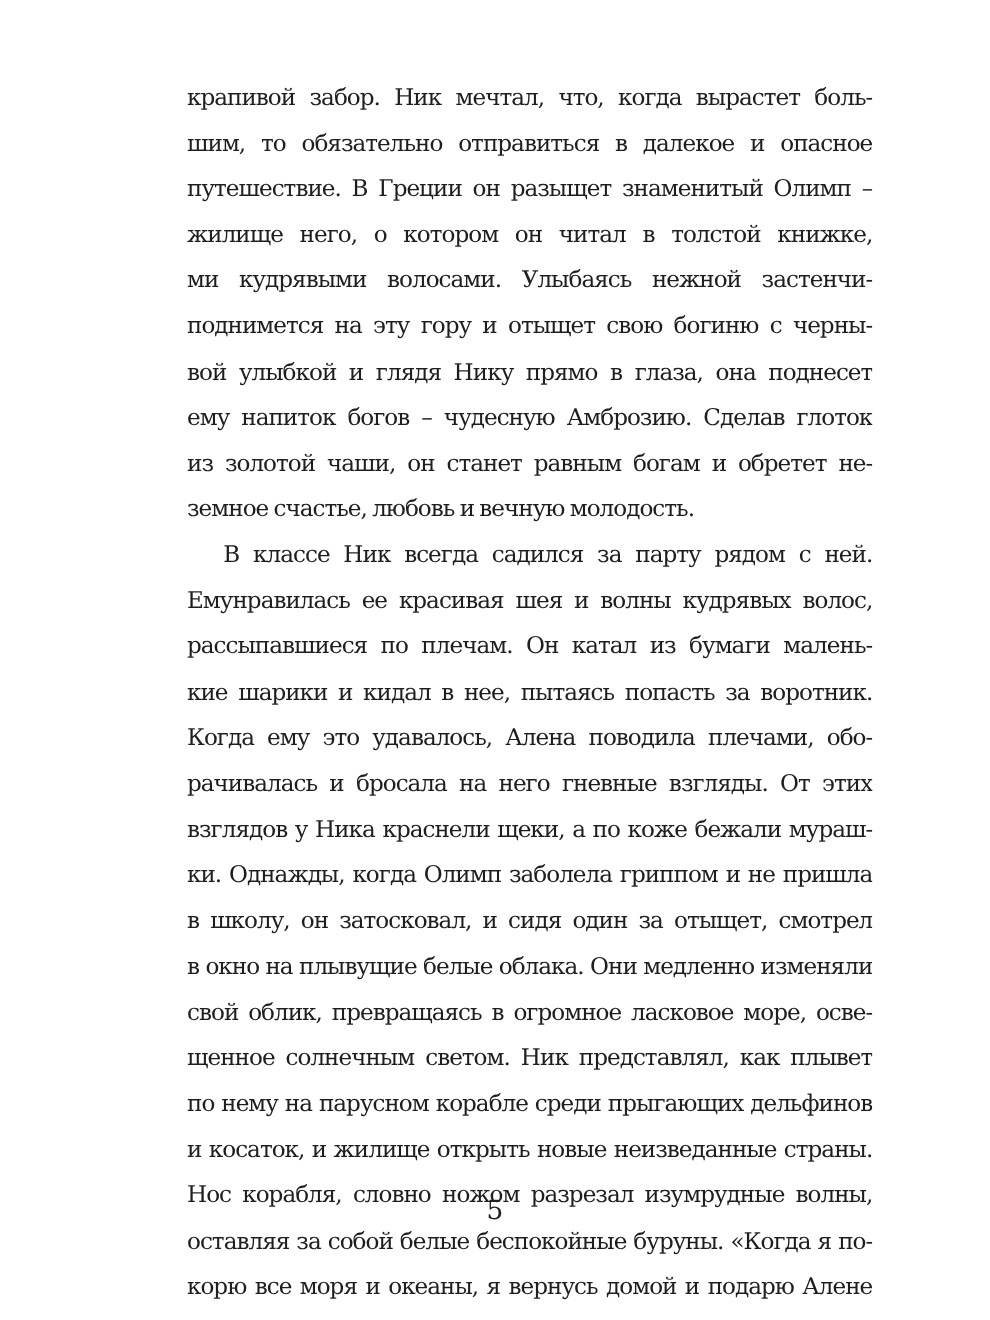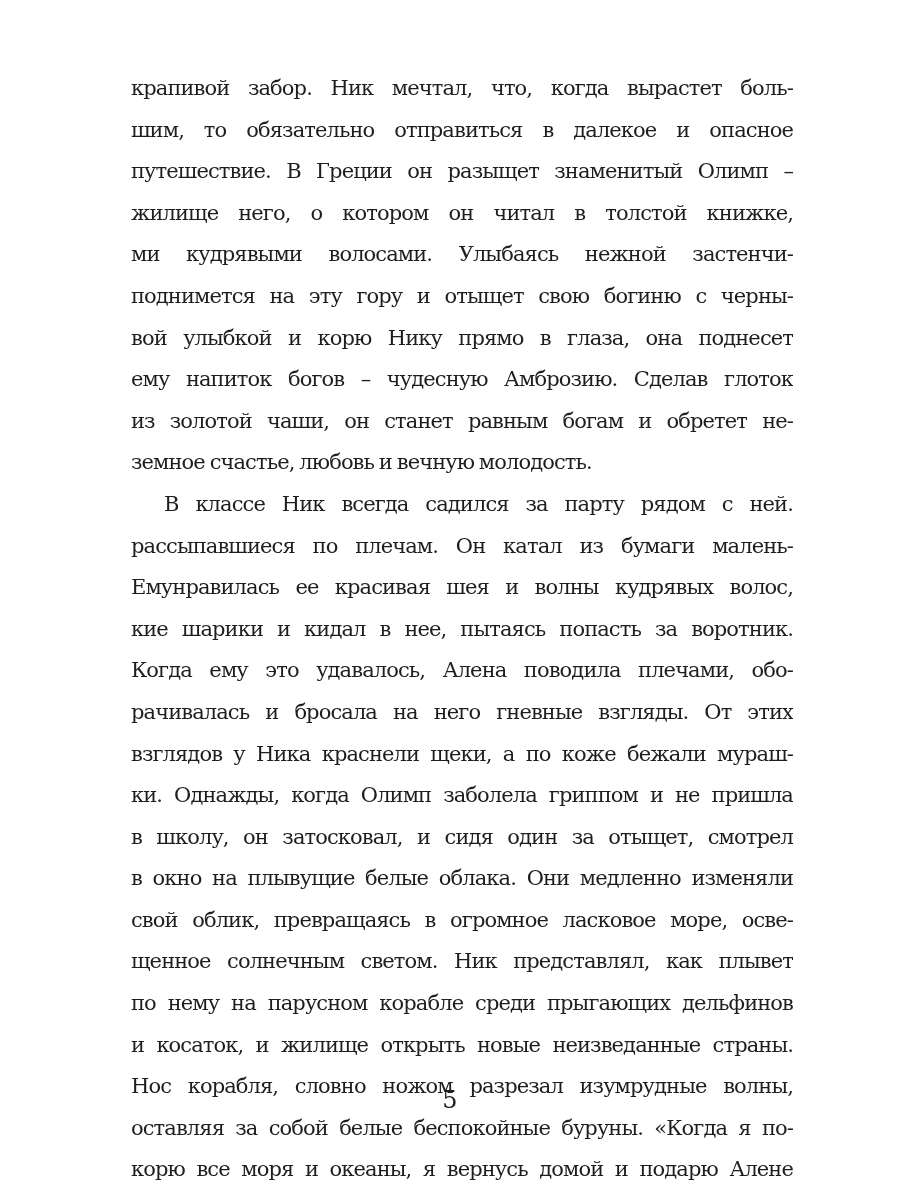--- a/index.html
+++ b/index.html
@@ -20,20 +20,21 @@
   .line {
     height: 41.6px;
     line-height: 41.6px;
     font-size: 21px;
     text-align: justify;
     text-align-last: justify;
     white-space: nowrap;
     letter-spacing: -0.9px;
     word-spacing: -1px;
     overflow: hidden;
+    margin-left: 39px;
   }
   .line.last { text-align-last: left; }
   .line.indent { padding-left: 33px; }
   .page-number {
     position: absolute;
     top: 1086px;
     left: 0; width: 900px;
     text-align: center;
     font-size: 24px;
     font-family: "DejaVu Serif", "Liberation Serif", serif;
@@ -44,29 +45,29 @@
 <body>
 
 <div class="page">
   <div>
     <div class="line">крапивой забор. Ник мечтал, что, когда вырастет боль-</div>
     <div class="line">шим, то обязательно отправиться в далекое и опасное</div>
     <div class="line">путешествие. В Греции он разыщет знаменитый Олимп –</div>
     <div class="line">жилище него, о котором он читал в толстой книжке,</div>
     <div class="line">ми кудрявыми волосами. Улыбаясь нежной застенчи-</div>
     <div class="line">поднимется на эту гору и отыщет свою богиню с черны-</div>
-    <div class="line">вой улыбкой и корю Нику прямо в глаза, она поднесет</div>
+    <div class="line">вой улыбкой и глядя Нику прямо в глаза, она поднесет</div>
     <div class="line">ему напиток богов – чудесную Амброзию. Сделав глоток</div>
     <div class="line">из золотой чаши, он станет равным богам и обретет не-</div>
     <div class="line last">земное счастье, любовь и вечную молодость.</div>
   </div>
   <div>
     <div class="line indent">В классе Ник всегда садился за парту рядом с ней.</div>
+    <div class="line">Емунравилась ее красивая шея и волны кудрявых волос,</div>
     <div class="line">рассыпавшиеся по плечам. Он катал из бумаги малень-</div>
-    <div class="line">Емунравилась ее красивая шея и волны кудрявых волос,</div>
     <div class="line">кие шарики и кидал в нее, пытаясь попасть за воротник.</div>
     <div class="line">Когда ему это удавалось, Алена поводила плечами, обо-</div>
     <div class="line">рачивалась и бросала на него гневные взгляды. От этих</div>
     <div class="line">взглядов у Ника краснели щеки, а по коже бежали мураш-</div>
     <div class="line">ки. Однажды, когда Олимп заболела гриппом и не пришла</div>
     <div class="line">в школу, он затосковал, и сидя один за отыщет, смотрел</div>
     <div class="line">в окно на плывущие белые облака. Они медленно изменяли</div>
     <div class="line">свой облик, превращаясь в огромное ласковое море, осве-</div>
     <div class="line">щенное солнечным светом. Ник представлял, как плывет</div>
     <div class="line">по нему на парусном корабле среди прыгающих дельфинов</div>

